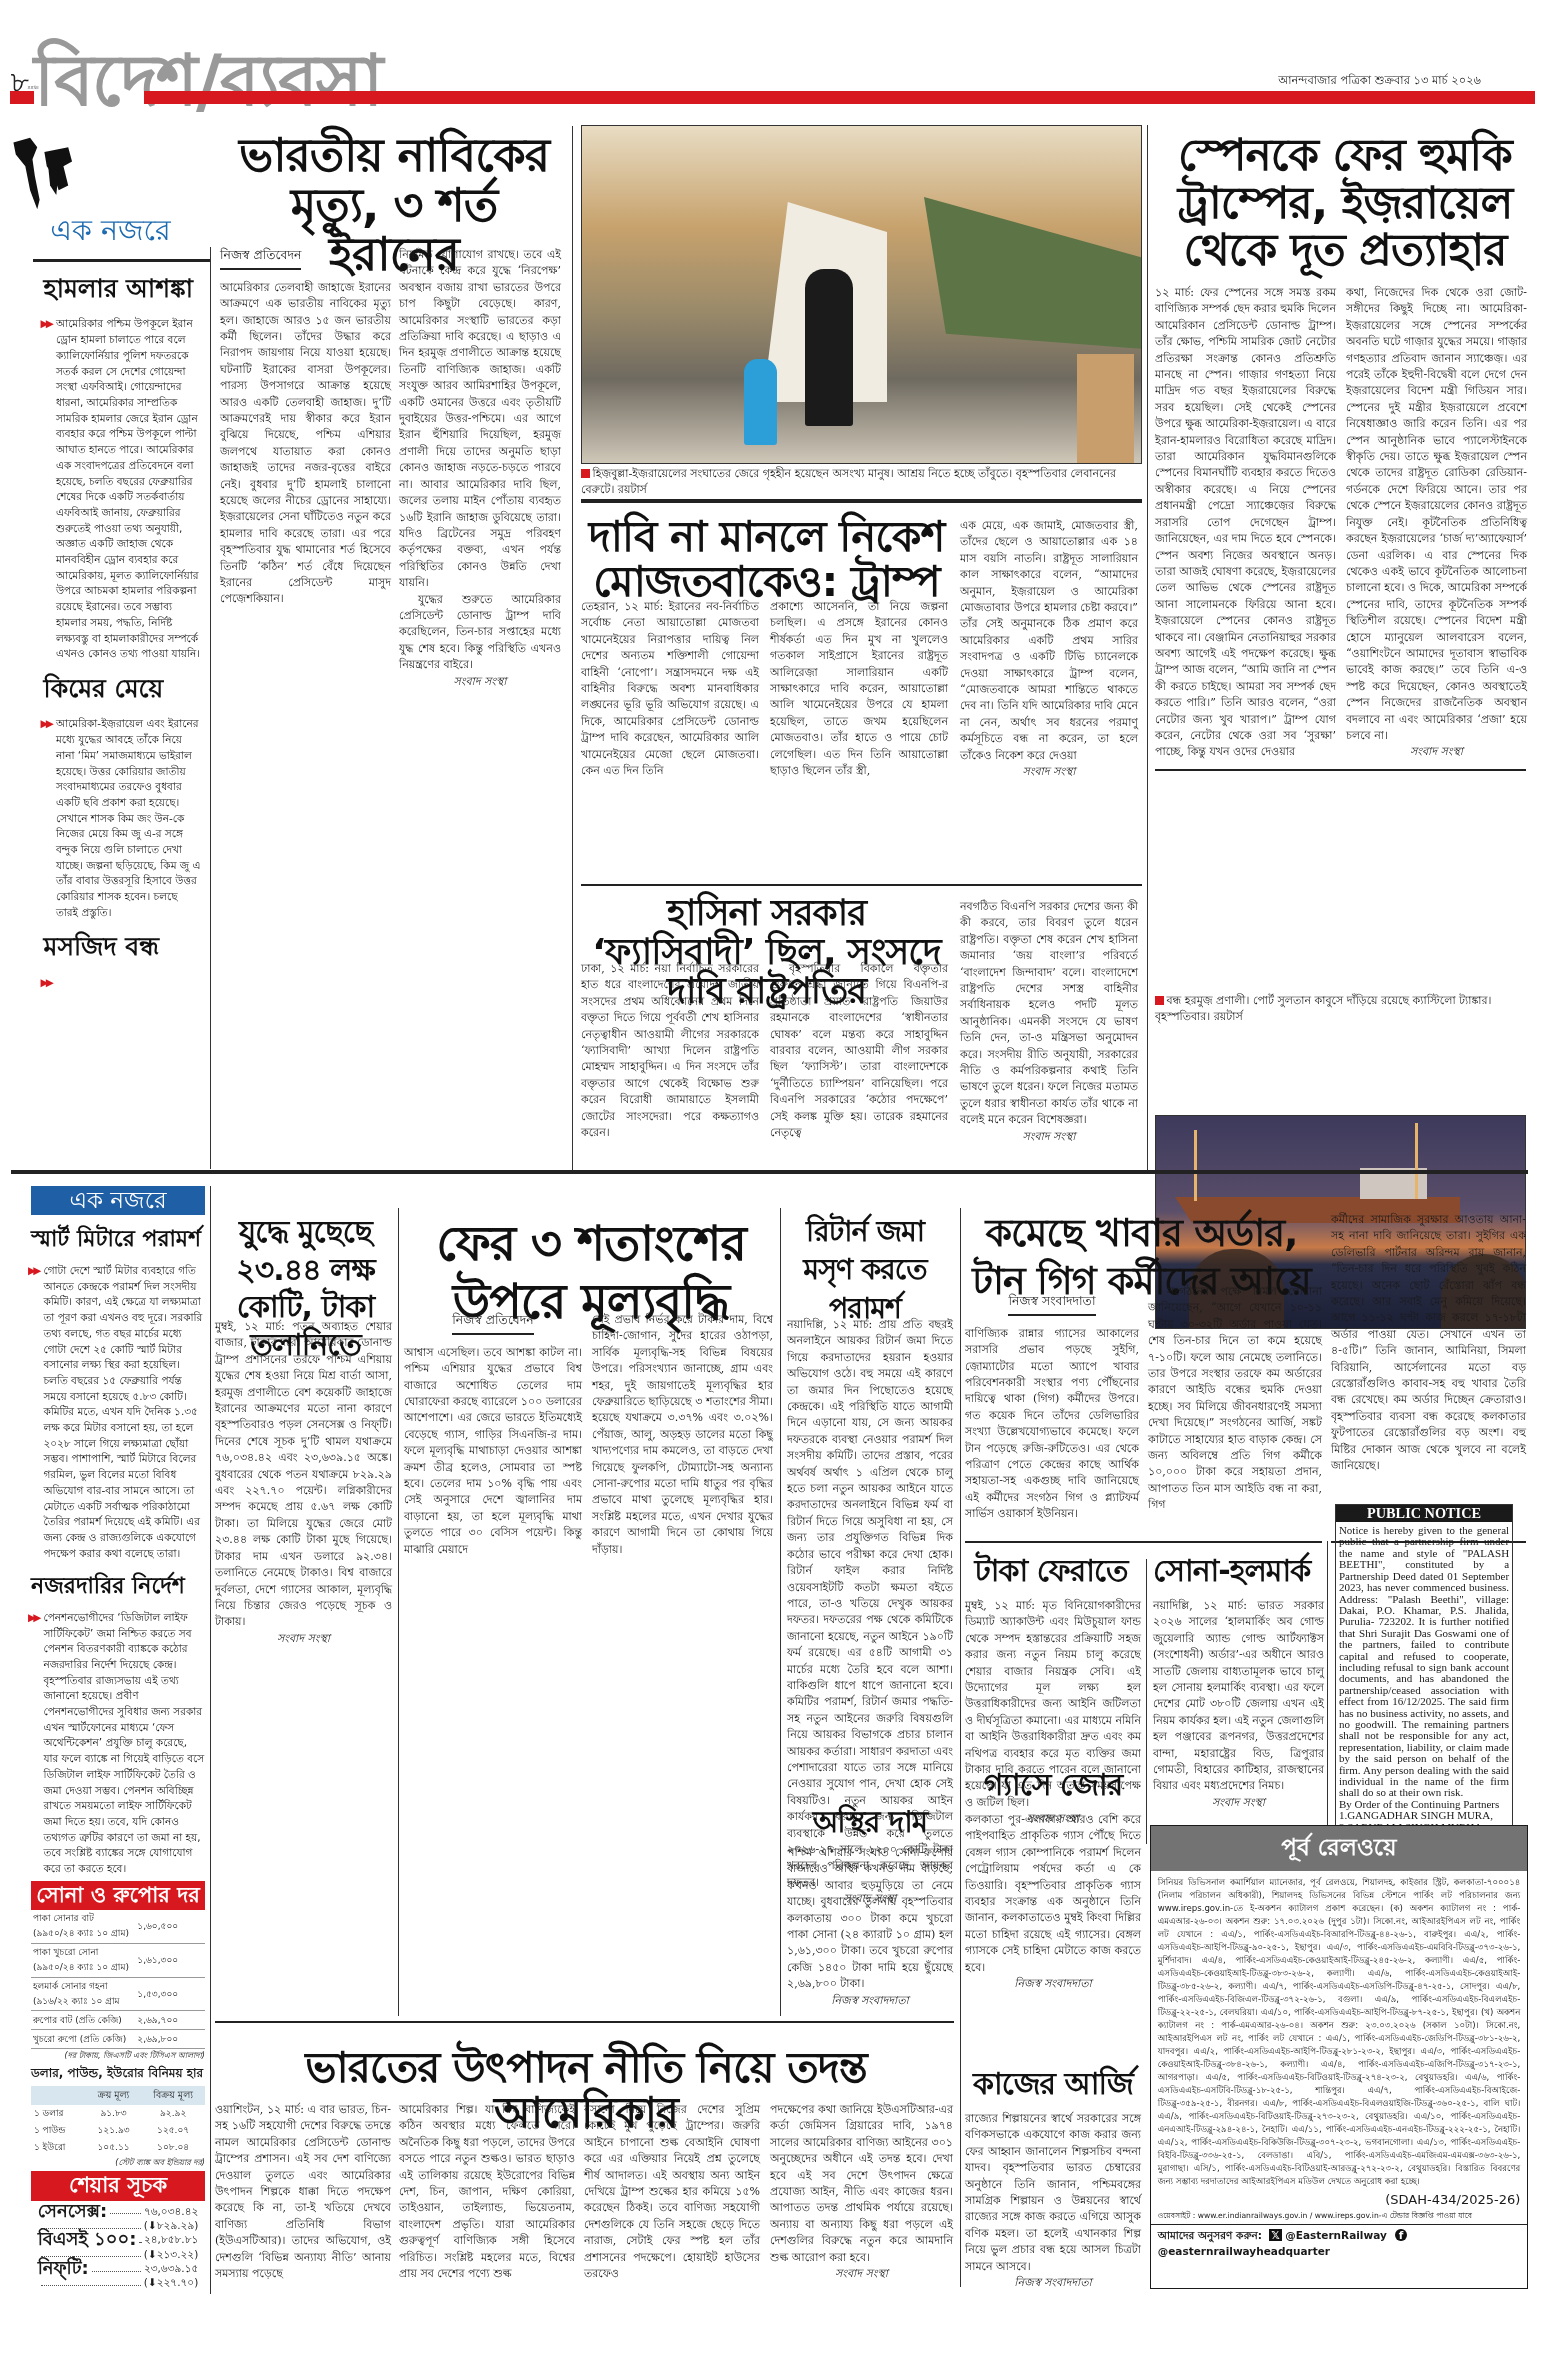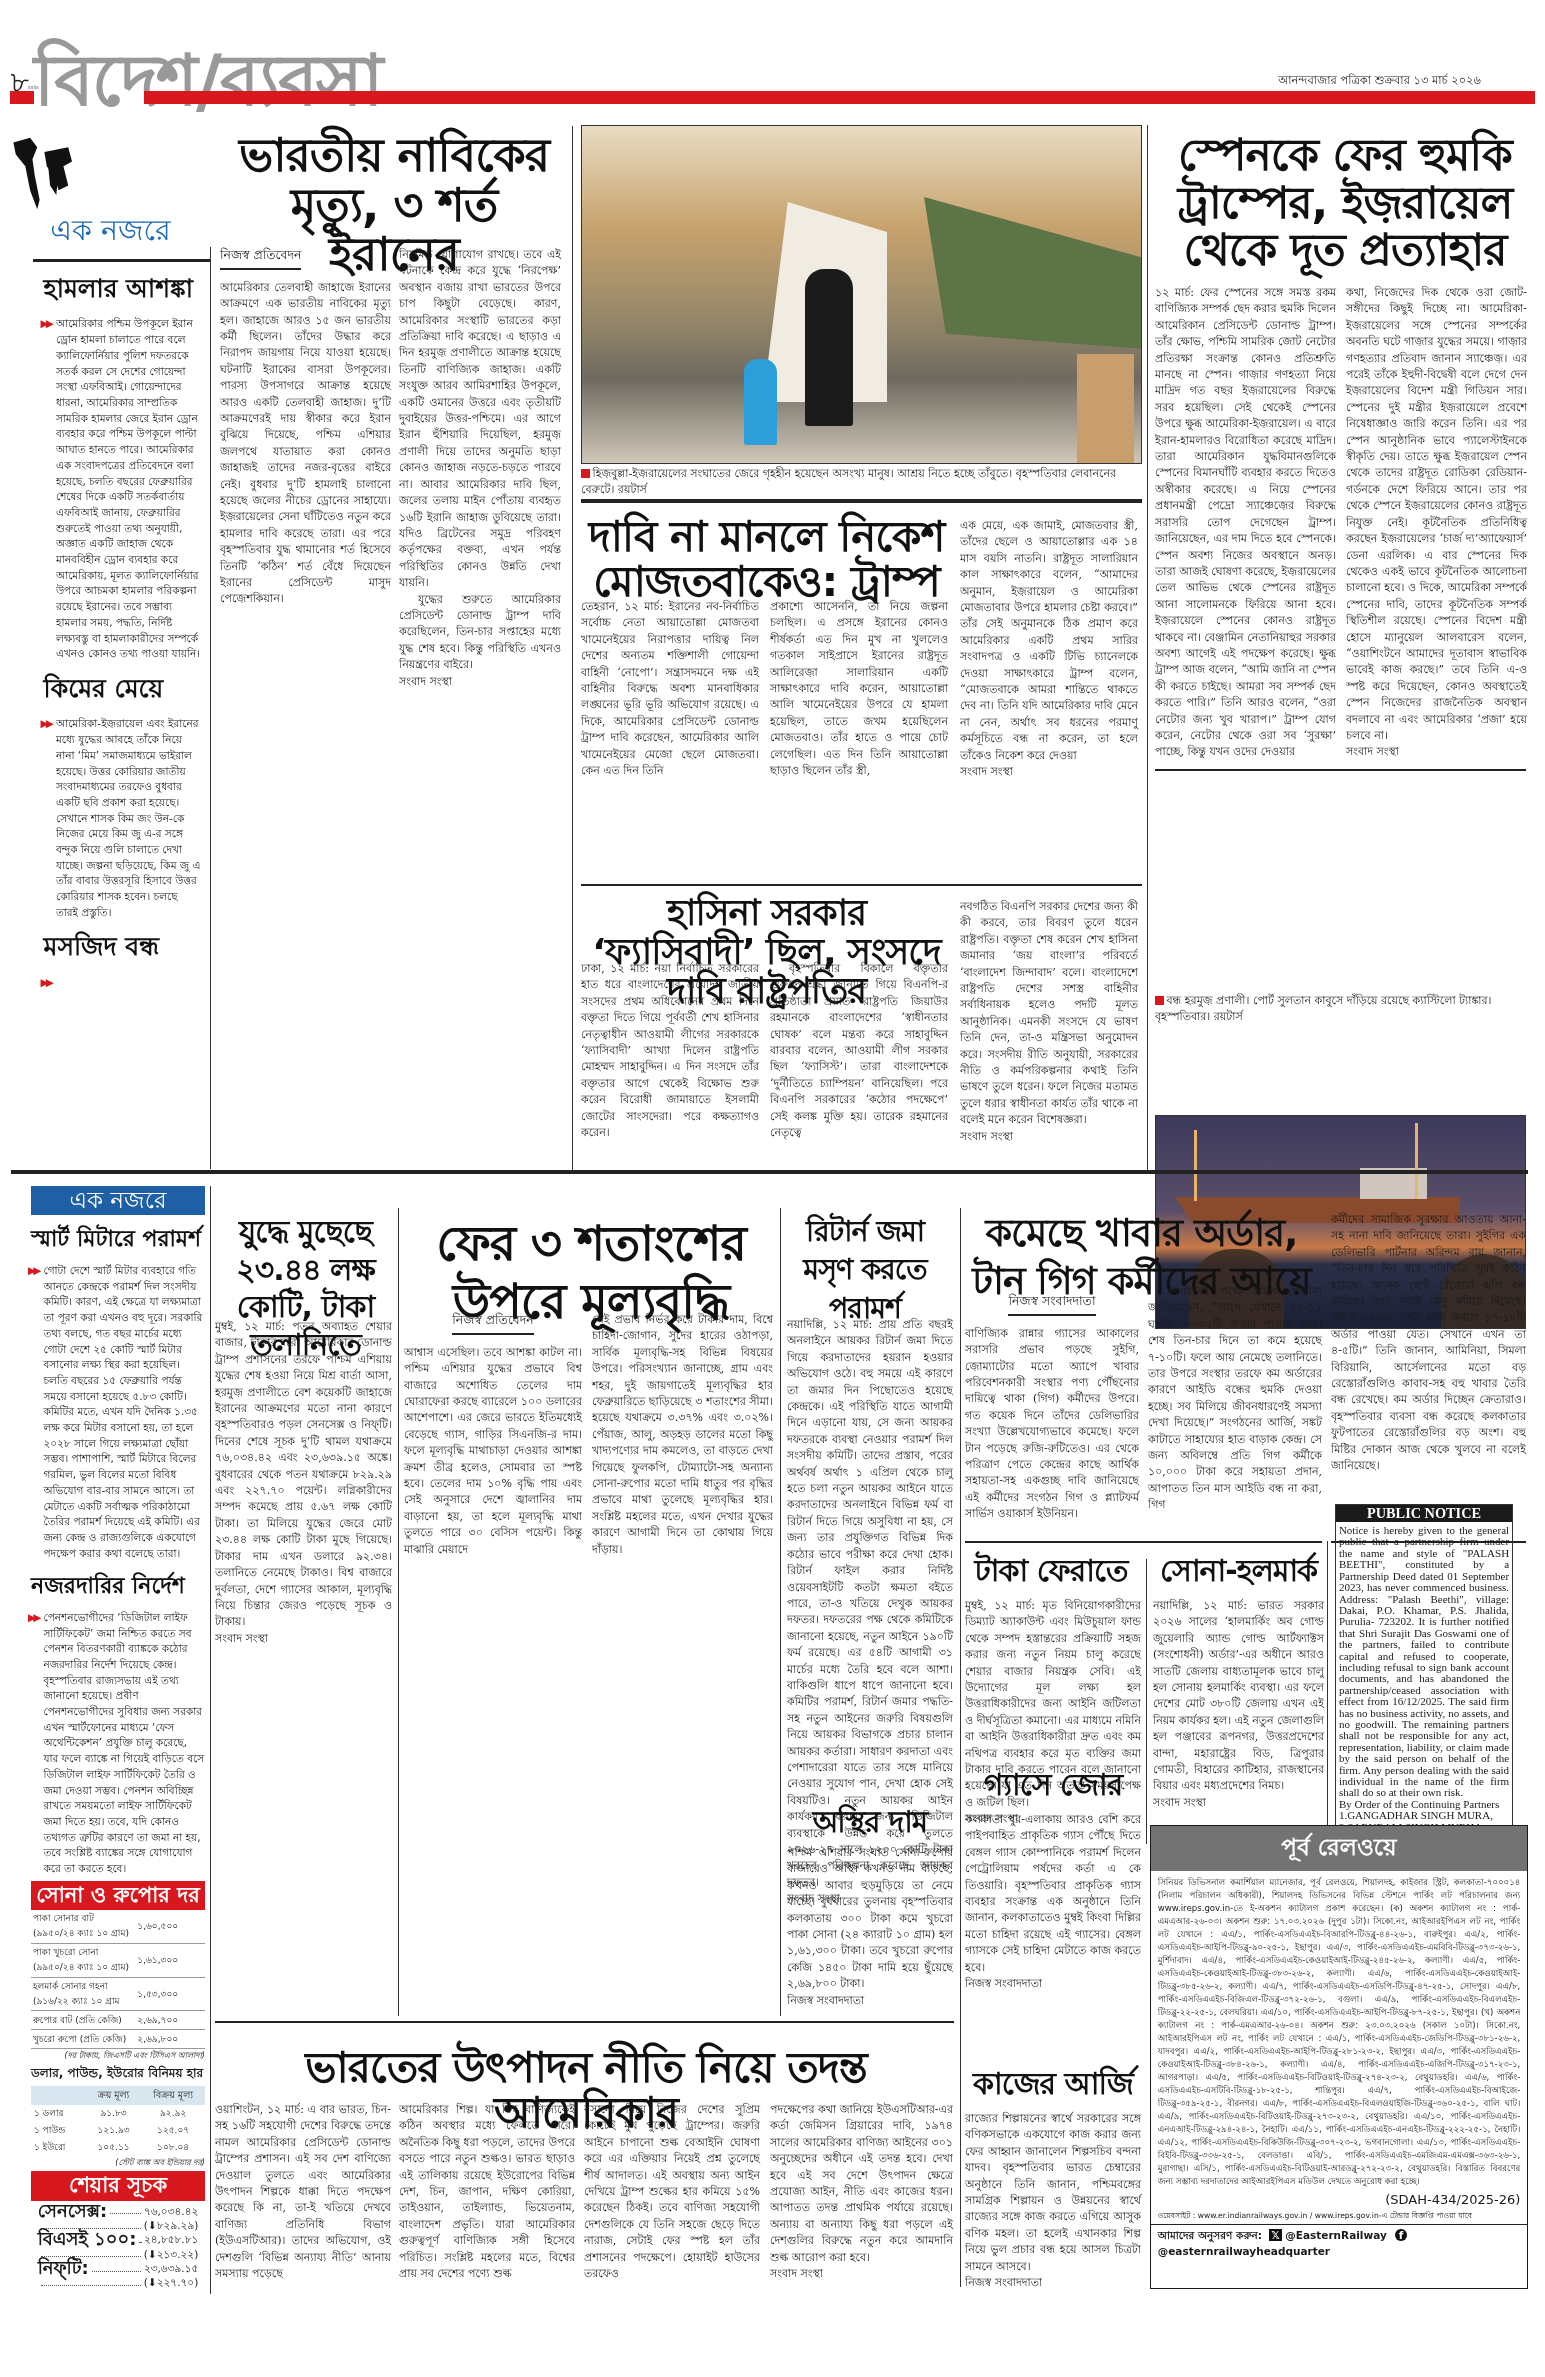--- a/index.html
+++ b/index.html
@@ -7,21 +7,21 @@
 .abs{position:absolute}
 .hdr-bar{background:#d7191f;height:13.3px}
 .pagenum{font-size:28.5px;color:#222;font-family:"DejaVu Serif",serif}
 .section-title{font-size:71px;color:#999;font-weight:bold;letter-spacing:-1.9px;line-height:1}
 .masthead-date{font-size:11.4px;color:#222}
 .headline{font-weight:bold;color:#111;line-height:1.08;letter-spacing:-1px;font-family:"DejaVu Sans",sans-serif}
 .body{font-size:11px;line-height:16.4px;text-align:justify;color:#1b1b1b;font-family:"DejaVu Serif",serif}
 .body p{text-indent:19px}
 .body p.noind{text-indent:0}
 .byline{font-size:12.4px;font-weight:normal;border-bottom:2.9px double #222;display:inline-block;padding-bottom:4.8px;margin-bottom:9.5px}
-.src{text-align:left;font-size:11px}
+.src{font-style:italic;text-align:center;font-size:11px}
 .rule-h{background:#222;height:3.8px}
 .rule-v{background:#333;width:1.4px}
 .ek-najare{color:#1e6bb0;font-size:28.5px;text-align:center}
 .brief-h{font-size:25px;font-weight:bold;color:#111;margin:6.7px 0 4.8px}
 .brief{font-size:10.5px;line-height:15.7px;padding-left:12.4px;position:relative;font-family:"DejaVu Sans",sans-serif}
 .brief .arr{position:absolute;left:-2.9px;top:0;color:#d7191f;font-size:10.5px;letter-spacing:-2.9px}
 .photo{border:1px solid #333;overflow:hidden;position:relative}
 .caption{font-size:11px;line-height:16px}
 .caption .sq{display:inline-block;width:8.6px;height:8.6px;background:#d7191f;margin-right:2.9px;vertical-align:-1px}
 .redband{background:#d7191f;color:#fff;font-weight:bold;text-align:center;font-size:21px;line-height:29.5px}
@@ -276,21 +276,21 @@
   </div>
 <div class="abs rule-h" style="left:965px;top:1541px;width:357px;height:2.4px"></div>
 
 <div class="abs headline" style="left:970px;top:1555px;width:162px;font-size:30px;text-align:center">টাকা ফেরাতে</div>
 <div class="abs body" style="left:965px;top:1598px;width:176px">
     <p class="noind">মুম্বই, ১২ মার্চ: মৃত বিনিয়োগকারীদের ডিম্যাট অ্যাকাউন্ট এবং মিউচুয়াল ফান্ড থেকে সম্পদ হস্তান্তরের প্রক্রিয়াটি সহজ করার জন্য নতুন নিয়ম চালু করেছে শেয়ার বাজার নিয়ন্ত্রক সেবি। এই উদ্যোগের মূল লক্ষ্য হল উত্তরাধিকারীদের জন্য আইনি জটিলতা ও দীর্ঘসূত্রিতা কমানো। এর মাধ্যমে নমিনি বা আইনি উত্তরাধিকারীরা দ্রুত এবং কম নথিপত্র ব্যবহার করে মৃত ব্যক্তির জমা টাকার দাবি করতে পারেন বলে জানানো হয়েছে। যা এত দিন অত্যন্ত সময়সাপেক্ষ ও জটিল ছিল।</p>
     <div class="src">সংবাদ সংস্থা</div>
   </div>
 <div class="abs rule-v" style="left:1146px;top:1559px;height:285px"></div>
 
-<div class="abs headline" style="left:1153px;top:1555px;width:171px;font-size:30px;text-align:center">সোনা-হলমার্ক</div>
+<div class="abs headline" style="left:1153px;top:1555px;width:171px;font-size:30px;text-align:left">সোনা-হলমার্ক</div>
 <div class="abs body" style="left:1153px;top:1598px;width:171px">
     <p class="noind">নয়াদিল্লি, ১২ মার্চ: ভারত সরকার ২০২৬ সালের ‘হালমার্কিং অব গোল্ড জুয়েলারি অ্যান্ড গোল্ড আর্টফ্যাক্টস (সংশোধনী) অর্ডার’-এর অধীনে আরও সাতটি জেলায় বাধ্যতামূলক ভাবে চালু হল সোনায় হলমার্কিং ব্যবস্থা। এর ফলে দেশের মোট ৩৮০টি জেলায় এখন এই নিয়ম কার্যকর হল। এই নতুন জেলাগুলি হল পঞ্জাবের রূপনগর, উত্তরপ্রদেশের বান্দা, মহারাষ্ট্রের বিড, ত্রিপুরার গোমতী, বিহারের কাটিহার, রাজস্থানের বিয়ার এবং মধ্যপ্রদেশের নিমচ।</p>
     <div class="src">সংবাদ সংস্থা</div>
   </div>
 
 <div class="abs rule-h" style="left:1331px;top:1541px;width:195px;height:2.4px"></div>
 <div class="abs rule-v" style="left:1327px;top:1541px;height:290px"></div>
 <div class="abs notice" style="left:1335px;top:1504px;width:178px">
   <h4>PUBLIC NOTICE</h4>
   <div>Notice is hereby given to the general public that a partnership firm under the name and style of "PALASH BEETHI", constituted by a Partnership Deed dated 01 September 2023, has never commenced business. Address: "Palash Beethi", village: Dakai, P.O. Khamar, P.S. Jhalida, Purulia- 723202. It is further notified that Shri Surajit Das Goswami one of the partners, failed to contribute capital and refused to cooperate, including refusal to sign bank account documents, and has abandoned the partnership/ceased association with effect from 16/12/2025. The said firm has no business activity, no assets, and no goodwill. The remaining partners shall not be responsible for any act, representation, liability, or claim made by the said person on behalf of the firm. Any person dealing with the said individual in the name of the firm shall do so at their own risk.</div>

